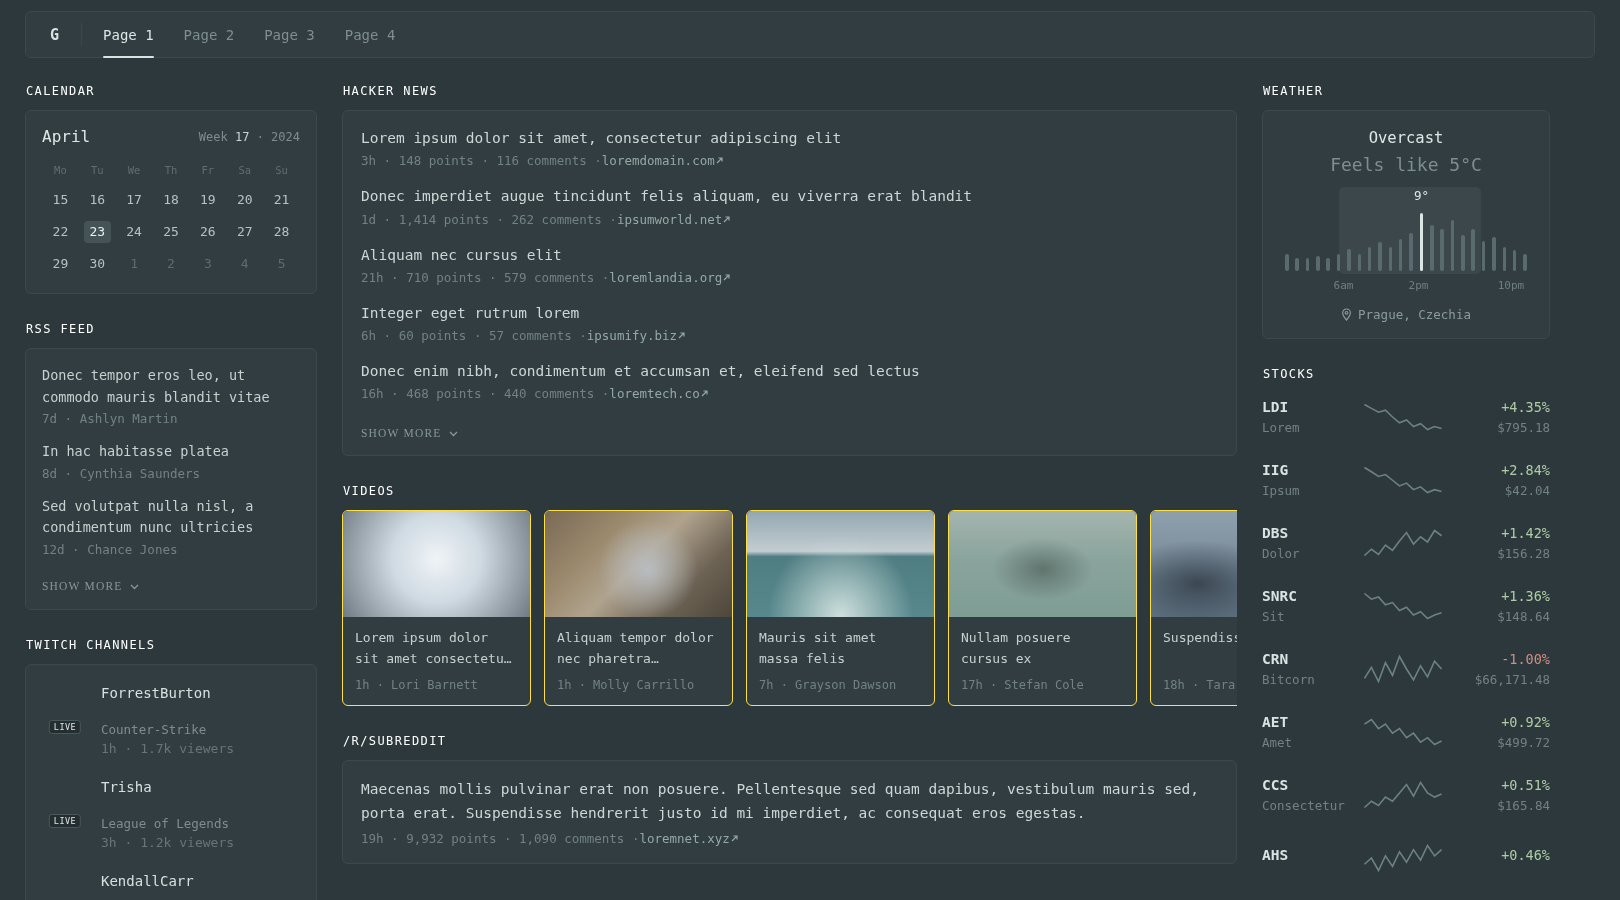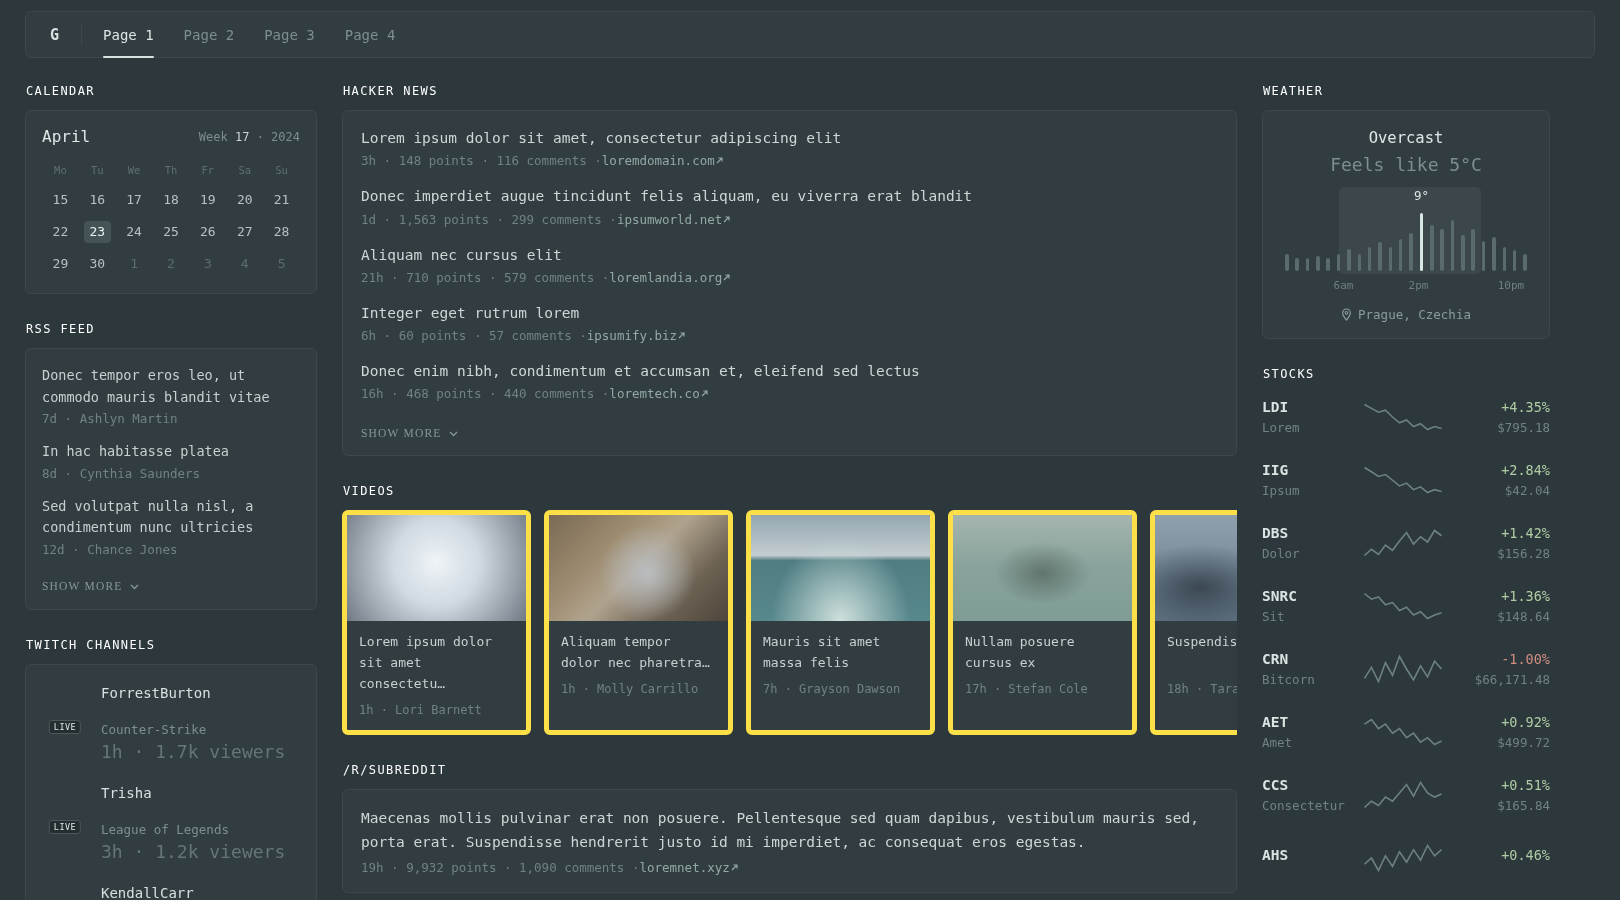--- a/index.html
+++ b/index.html
@@ -50,33 +50,33 @@
   .channel{display:flex;gap:13px;margin-bottom:21px}
   .channel:last-child{margin-bottom:0}
   .av-wrap{position:relative;flex:none;width:46px;height:46px}
   .avatar{width:46px;height:46px;border-radius:50%}
   .av-1{background:radial-gradient(circle at 35% 35%,#e8e4da 0%,#a8a89e 45%,#5a615e 100%)}
   .av-2{background:radial-gradient(circle at 40% 35%,#d8d4ce 0%,#8c8e88 50%,#474e4b 100%)}
   .av-3{background:radial-gradient(circle at 45% 40%,#f0e7d8 0%,#c9b89a 50%,#6b6455 100%)}
   .live-badge{position:absolute;left:50%;transform:translateX(-50%);bottom:-5px;font-size:8.5px;letter-spacing:.5px;background:#242d30;border:1px solid #4a575b;color:#dde7e6;border-radius:3px;padding:1px 4px}
   .ch-name{font-size:14px;color:#d6e0df;display:block;line-height:1.3;margin-top:1px}
   .ch-game{font-size:12.5px;color:#7d8d90;margin-top:20px}
-  .ch-meta{font-size:18px;color:#66757a;margin-top:4px}
+  .ch-meta{font-size:13px;color:#66757a;margin-top:4px}
 
   
   .hn-card{padding:17px 18px 15px}
   .hn-item{margin-bottom:18px}
   .hn-title{font-size:14.5px;color:#ccd7d6;display:block;line-height:1.4}
   .meta{font-size:12.5px;color:#718185;margin-top:5px;display:flex;align-items:center;gap:0}
   .domain{color:#93a9a5}
   .ext-icon{color:#93a9a5;display:inline-flex}
 
   
   .videos-row{display:flex;gap:13px;overflow:hidden}
-  .video-card{flex:none;width:189px;background:#313d41;border:5px solid #fde047;border-radius:6px;overflow:hidden;padding-bottom:13px}
+  .video-card{flex:none;width:189px;background:#313d41;border:1px solid #fde047;border-radius:6px;overflow:hidden;padding-bottom:13px}
   .thumb{width:100%;height:106px;margin-bottom:11px}
   .t1{background:radial-gradient(circle at 50% 45%,#f0f4f7 0%,#cfdae2 40%,#97a2ab 75%,#6f7a84 100%)}
   .t2{background:radial-gradient(circle at 55% 55%,#b9bdc0 0%,rgba(185,189,192,0) 42%),linear-gradient(135deg,#7a6a55 0%,#9c8a6e 30%,#b0a38e 50%,#6d6354 75%,#4e463c 100%)}
   .t3{background:radial-gradient(ellipse at 50% 100%,#cfe0dd 0%,rgba(207,224,221,0) 55%),linear-gradient(180deg,#93a7b1 0%,#c3cdd1 38%,#4f7d82 43%,#57888c 100%)}
   .t4{background:radial-gradient(ellipse at 50% 55%,rgba(50,60,55,.45) 0%,rgba(50,60,55,0) 38%),linear-gradient(180deg,#a4b5ae 0%,#8aa49d 45%,#7f9d95 100%)}
   .t5{background:radial-gradient(ellipse at 25% 68%,rgba(30,40,50,.65) 0%,rgba(30,40,50,0) 42%),linear-gradient(180deg,#8fa0ad 0%,#7a8c9b 50%,#5e707f 100%)}
   .v-title{font-size:13px;line-height:1.6;color:#c6d1d0;padding:0 12px;display:block;min-height:42px}
   .v-meta{font-size:12px;color:#718185;padding:0 12px;margin-top:8px;display:block}
 
   
@@ -238,21 +238,21 @@
               <span class="ext-icon">
                 <svg width="9" height="9" viewBox="0 0 9 9">
                   <path d="M2 7L7 2M3.4 2H7v3.6" fill="none" stroke="currentColor" stroke-width="1.2"></path>
                 </svg>
               </span>
             </div>
         </div>
         <div class="hn-item">
           <a class="hn-title">Donec imperdiet augue tincidunt felis aliquam, eu viverra erat blandit</a>
           <div class="meta">
-              <span>1d · 1,563 points · 299 comments ·</span>
+              <span>1d · 1,414 points · 262 comments ·</span>
               <a class="domain">ipsumworld.net</a>
               <span class="ext-icon">
                 <svg width="9" height="9" viewBox="0 0 9 9">
                   <path d="M2 7L7 2M3.4 2H7v3.6" fill="none" stroke="currentColor" stroke-width="1.2"></path>
                 </svg>
               </span>
             </div>
         </div>
         <div class="hn-item">
           <a class="hn-title">Aliquam nec cursus elit</a>

